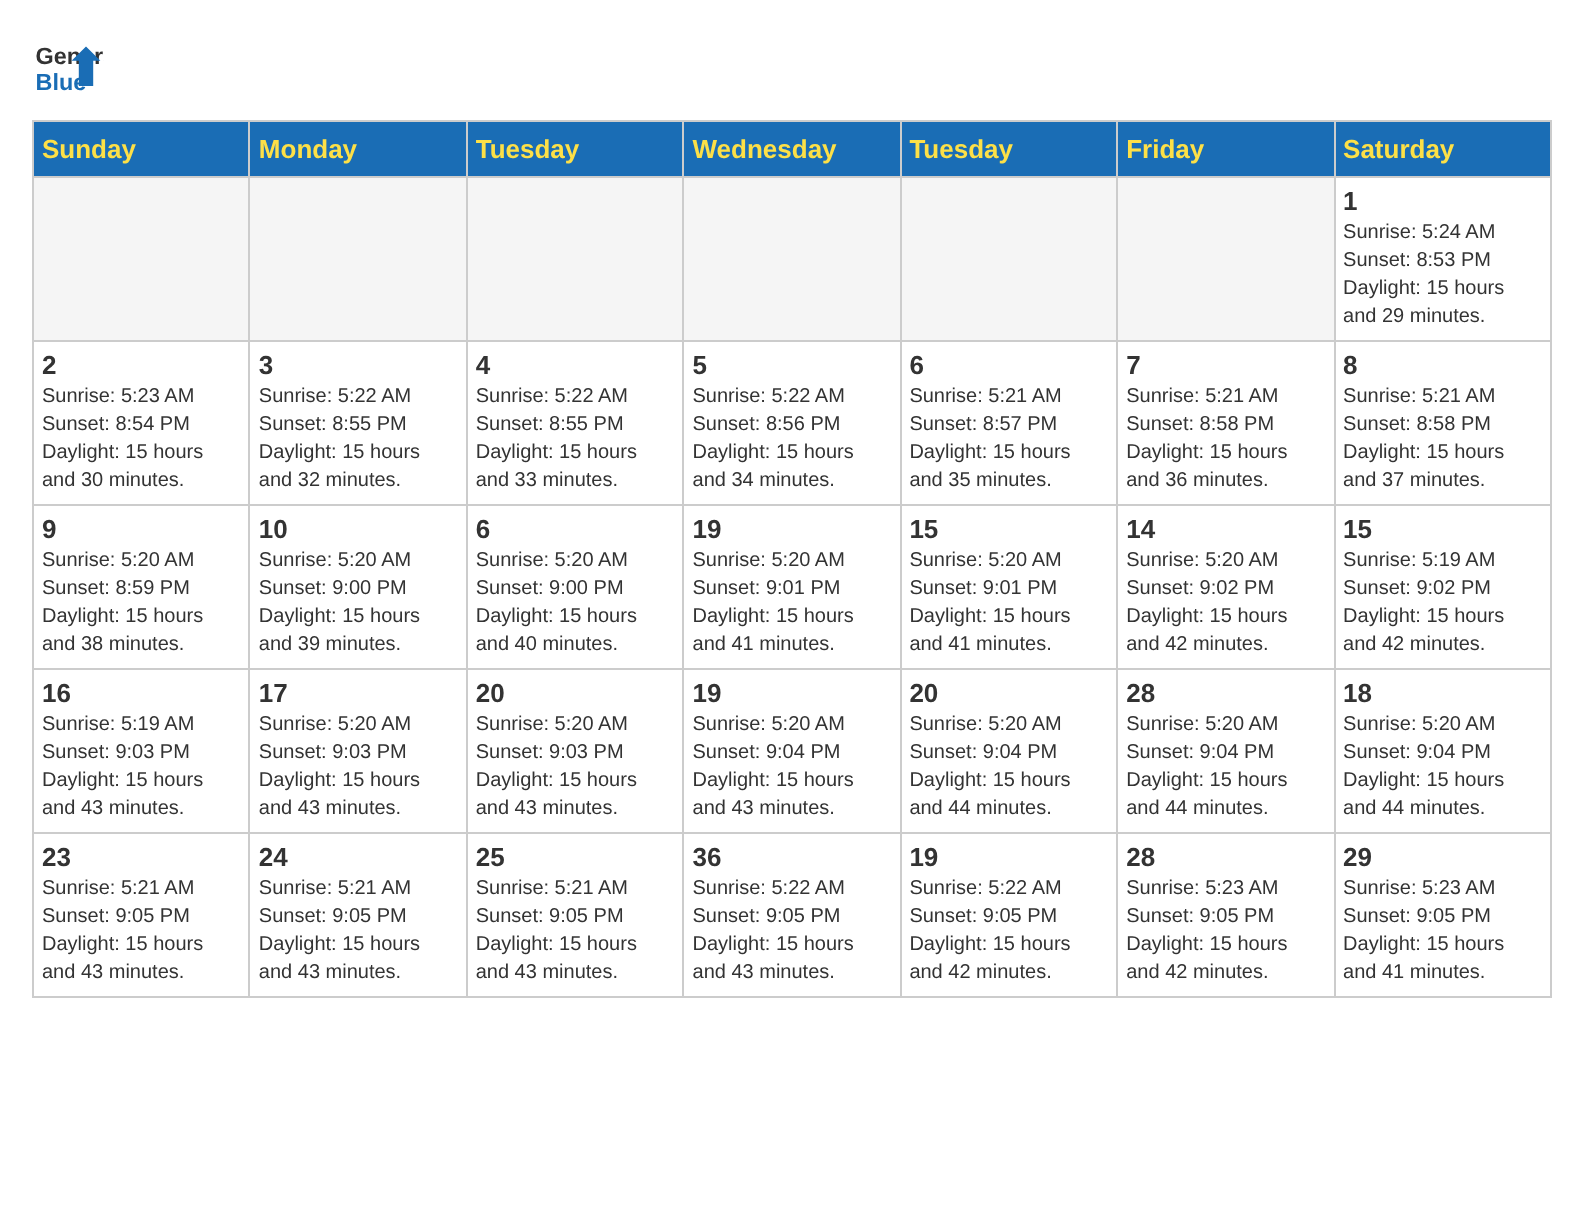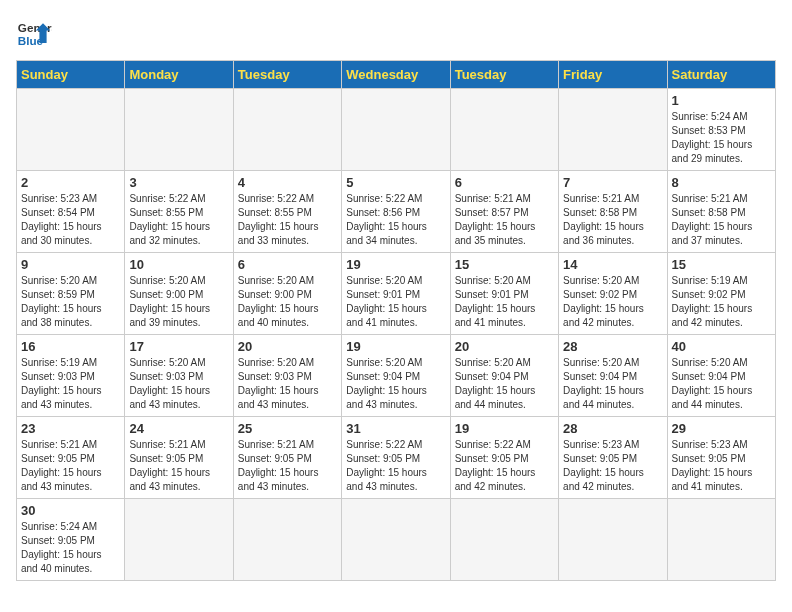--- a/index.html
+++ b/index.html
@@ -202,60 +202,48 @@
         </td>
         <td>
           <span class="day-number">20</span>
           <div class="day-info">Sunrise: 5:20 AM<br>Sunset: 9:04 PM<br>Daylight: 15 hours and 44 minutes.</div>
         </td>
         <td>
           <span class="day-number">28</span>
           <div class="day-info">Sunrise: 5:20 AM<br>Sunset: 9:04 PM<br>Daylight: 15 hours and 44 minutes.</div>
         </td>
         <td>
-          <span class="day-number">40</span>
+          <span class="day-number">18</span>
           <div class="day-info">Sunrise: 5:20 AM<br>Sunset: 9:04 PM<br>Daylight: 15 hours and 44 minutes.</div>
         </td>
       </tr>
       <tr>
         <td>
           <span class="day-number">23</span>
           <div class="day-info">Sunrise: 5:21 AM<br>Sunset: 9:05 PM<br>Daylight: 15 hours and 43 minutes.</div>
         </td>
         <td>
           <span class="day-number">24</span>
           <div class="day-info">Sunrise: 5:21 AM<br>Sunset: 9:05 PM<br>Daylight: 15 hours and 43 minutes.</div>
         </td>
         <td>
           <span class="day-number">25</span>
           <div class="day-info">Sunrise: 5:21 AM<br>Sunset: 9:05 PM<br>Daylight: 15 hours and 43 minutes.</div>
         </td>
         <td>
-          <span class="day-number">31</span>
+          <span class="day-number">36</span>
           <div class="day-info">Sunrise: 5:22 AM<br>Sunset: 9:05 PM<br>Daylight: 15 hours and 43 minutes.</div>
         </td>
         <td>
           <span class="day-number">19</span>
           <div class="day-info">Sunrise: 5:22 AM<br>Sunset: 9:05 PM<br>Daylight: 15 hours and 42 minutes.</div>
         </td>
         <td>
           <span class="day-number">28</span>
           <div class="day-info">Sunrise: 5:23 AM<br>Sunset: 9:05 PM<br>Daylight: 15 hours and 42 minutes.</div>
         </td>
         <td>
           <span class="day-number">29</span>
           <div class="day-info">Sunrise: 5:23 AM<br>Sunset: 9:05 PM<br>Daylight: 15 hours and 41 minutes.</div>
         </td>
-      </tr>
-      <tr class="last-row">
-        <td>
-          <span class="day-number">30</span>
-          <div class="day-info">Sunrise: 5:24 AM<br>Sunset: 9:05 PM<br>Daylight: 15 hours and 40 minutes.</div>
-        </td>
-        <td class="empty"></td>
-        <td class="empty"></td>
-        <td class="empty"></td>
-        <td class="empty"></td>
-        <td class="empty"></td>
-        <td class="empty"></td>
       </tr>
     </tbody>
 </table>
 
 </body></html>

